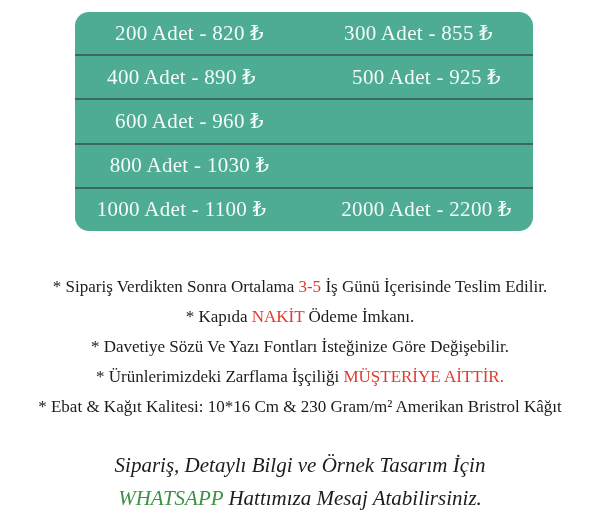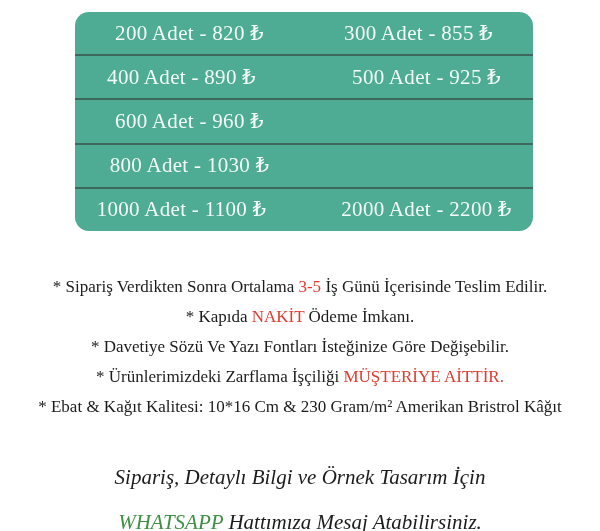--- a/index.html
+++ b/index.html
@@ -67,21 +67,21 @@
     position: absolute;
     left: 0;
     top: 449px;
     width: 600px;
     text-align: center;
     font-style: italic;
     font-size: 21px;
     line-height: 33px;
     color: var(--note-text, #1c1c1c);
   }
-  .footer p { margin: 12px; }
+  .footer p { margin: 0; }
   .hl-green { color: var(--whatsapp-green, #3e9144); font-style: italic; }
 </style>
 </head>
 <body>
 
 <div class="canvas">
 
   <div class="price-table">
     <div class="price-row">
       <div class="price-cell">200 Adet - 820 ₺</div>

